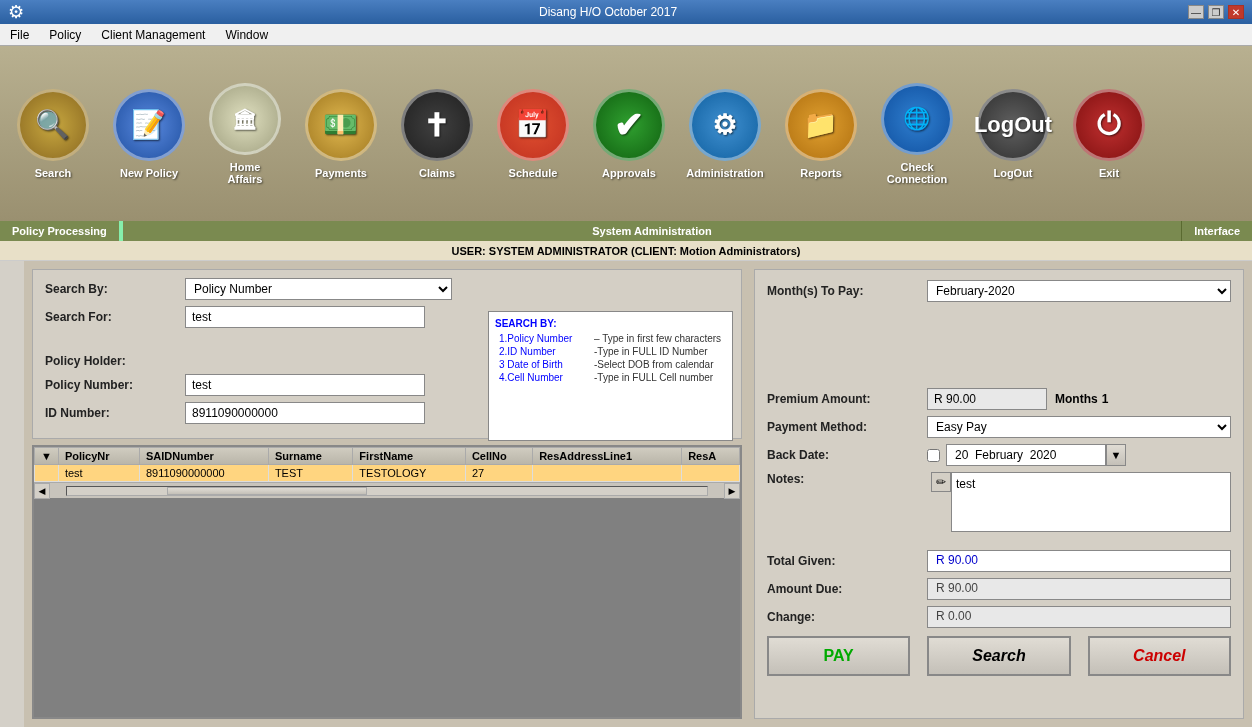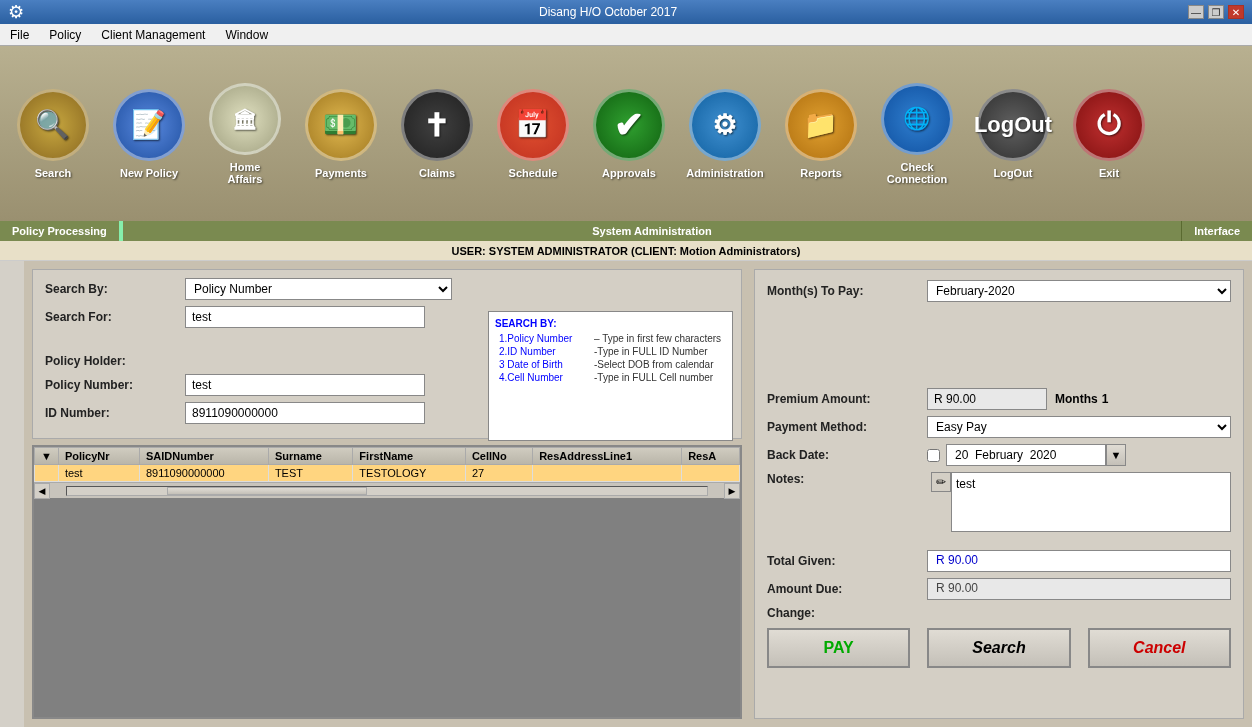--- a/index.html
+++ b/index.html
@@ -643,20 +643,21 @@
         <div class="total-value">R 90.00</div>
       </div>
 
       <div class="total-row">
         <label class="right-label">Amount Due:</label>
         <div class="total-value-gray">R 90.00</div>
       </div>
 
       <div class="total-row">
         <label class="right-label">Change:</label>
+        <div class="total-value-gray">R 0.00</div>
       </div>
 
       <div id="action-buttons">
         <button class="action-btn pay-btn">
           <span>PAY</span>
         </button>
         <button class="action-btn search-btn">
           <span>Search</span>
         </button>
         <button class="action-btn cancel-btn">

